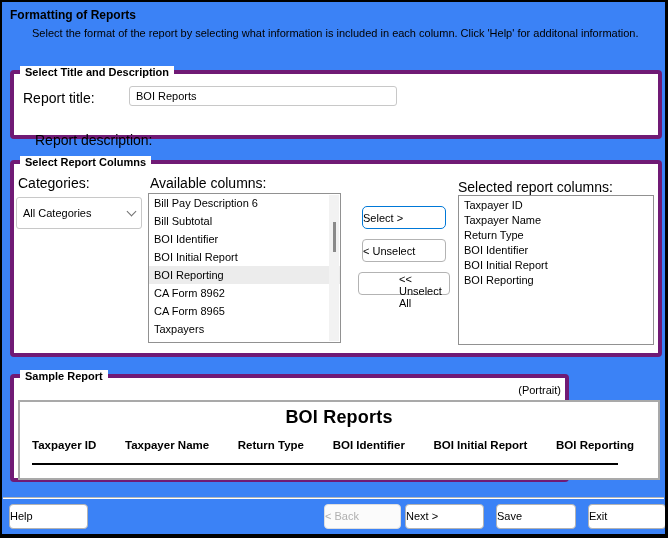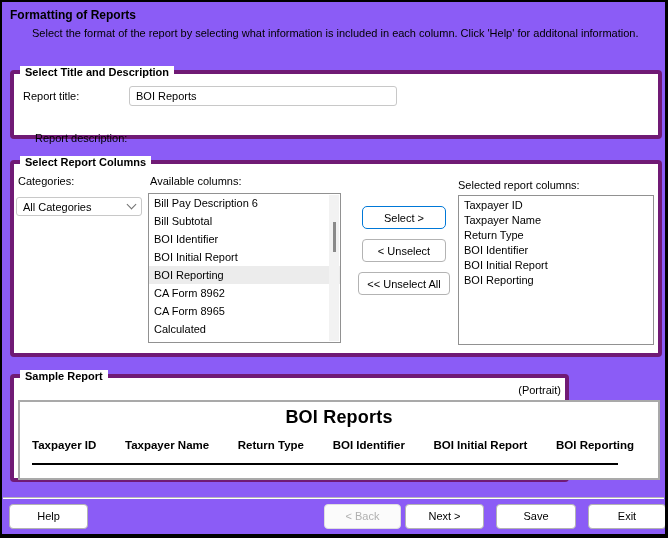--- a/index.html
+++ b/index.html
@@ -1,53 +1,53 @@
 <!DOCTYPE html>
 <html><head>
 <meta charset="utf-8">
 <style>
   * { margin:0; padding:0; box-sizing:border-box; }
   html,body { background:#ffffff; }
   body { font-family:"Liberation Sans", sans-serif; color:#000; }
 
   .window {
-    position:relative; width:668px; height:538px; background:#8b5cf6;
+    position:relative; width:668px; height:538px; background:#3b82f6;
     border:2px solid #000; border-right-width:3px; border-bottom-width:4px;
     overflow:hidden; font-size:11px;
   }
 
   .page-title { position:absolute; left:8px; top:6px; font-size:12px; font-weight:bold; }
   .page-subtitle { position:absolute; left:30px; top:25px; font-size:11px; }
 
   .groupbox { position:absolute; border:4px solid #701a75; border-radius:4px; background:#fff; }
   .legend {
     position:absolute; top:-8px; left:6px; background:#fff; padding:0 5px;
     font-weight:bold; font-size:11px; white-space:nowrap;
   }
 
   
   #group-title { left:8px; top:68px; width:652px; height:69px; }
-  .field-label { position:absolute; font-size:11px; }
+  .field-label { position:absolute; font-size:14px; }
   .text-input {
     position:absolute; height:20px; border:1px solid #c8c8c8; border-radius:3px;
     padding:0 6px; font:11px "Liberation Sans", sans-serif; color:#000; background:#fff; outline:none;
   }
   #report-title-label { left:9px; top:16px; }
   #report-title-input { left:115px; top:12px; width:268px; }
   #report-desc-label  { left:9px; top:58px;margin-left:12px; }
   #report-desc-input  { left:115px; top:40px; width:527px; }
 
   
   #group-columns { left:8px; top:158px; width:652px; height:197px; }
   #categories-label { left:4px; top:11px; }
   #available-label  { left:136px; top:11px; }
   #selected-label   { left:444px; top:15px; }
 
   .dropdown {
-    position:absolute; left:2px; top:33px; width:126px; height:19px;
+    position:absolute; left:2px; top:33px; width:126px; height:32px;
     border:1px solid #c8c8c8; border-radius:3px; background:#fff;
     display:flex; align-items:center; padding:0 6px; cursor:default;
   }
   .dropdown .dd-text { flex:1; }
   .chevron {
     width:7px; height:7px; border-right:1.6px solid #707070; border-bottom:1.6px solid #707070;
     transform:rotate(45deg); margin-top:-4px;
   }
 
   .listbox {
@@ -65,26 +65,26 @@
   .scroll-track {
     position:absolute; top:1px; bottom:1px; right:1px; width:10px; background:#f2f2f2;
   }
   .scroll-thumb {
     position:absolute; top:27px; right:3px; width:3px; height:30px; background:#8a8a8a;
   }
 
   .btn {
     background:#fff; border:1px solid #b3b3b3; border-radius:4px;
     font:11px "Liberation Sans", sans-serif; color:#000;
-    text-align:center; cursor:default;
+    text-align:left; cursor:default;
   }
   .mid-btn { position:absolute; left:348px; width:84px; height:23px; }
   #select-button { top:42px; border:1.5px solid #0078d7; border-radius:5px; }
   #unselect-button { top:75px; }
-  #unselectall-button { top:108px; left:344px; width:92px; }
+  #unselectall-button { top:108px; left:344px; width:92px;padding-left:40px; }
 
   
   #group-sample { left:8px; top:372px; width:559px; height:108px; }
   #portrait-label { position:absolute; right:4px; top:6px; font-size:11px; }
   .preview {
     position:absolute; left:4px; top:22px; width:642px; height:80px;
     border:2px solid #a9a9a9; background:#fff;
   }
   .preview-title { text-align:center; font-size:18px; font-weight:bold; margin-top:5px; letter-spacing:0.2px; }
   .preview-headers {
@@ -131,21 +131,21 @@
       <div class="scroll-track">
         <div class="scroll-thumb"></div>
       </div>
     <div class="lb-item">Bill Pay Description 6</div>
         <div class="lb-item">Bill Subtotal</div>
         <div class="lb-item">BOI Identifier</div>
         <div class="lb-item">BOI Initial Report</div>
         <div class="lb-item highlight">BOI Reporting</div>
         <div class="lb-item">CA Form 8962</div>
         <div class="lb-item">CA Form 8965</div>
-        <div class="lb-item">Calculated</div>
+        <div class="lb-item">Taxpayers</div>
         <div class="lb-item">Capital Home Compared To</div>
       </div>
 
     <button class="btn mid-btn" id="select-button">Select &gt;</button>
     <button class="btn mid-btn" id="unselect-button">&lt; Unselect</button>
     <button class="btn mid-btn" id="unselectall-button">&lt;&lt; Unselect All</button>
 
     <div class="field-label" id="selected-label">Selected report columns:</div>
     <div class="listbox" id="selected-listbox">
     <div class="lb-item">Taxpayer ID</div>

